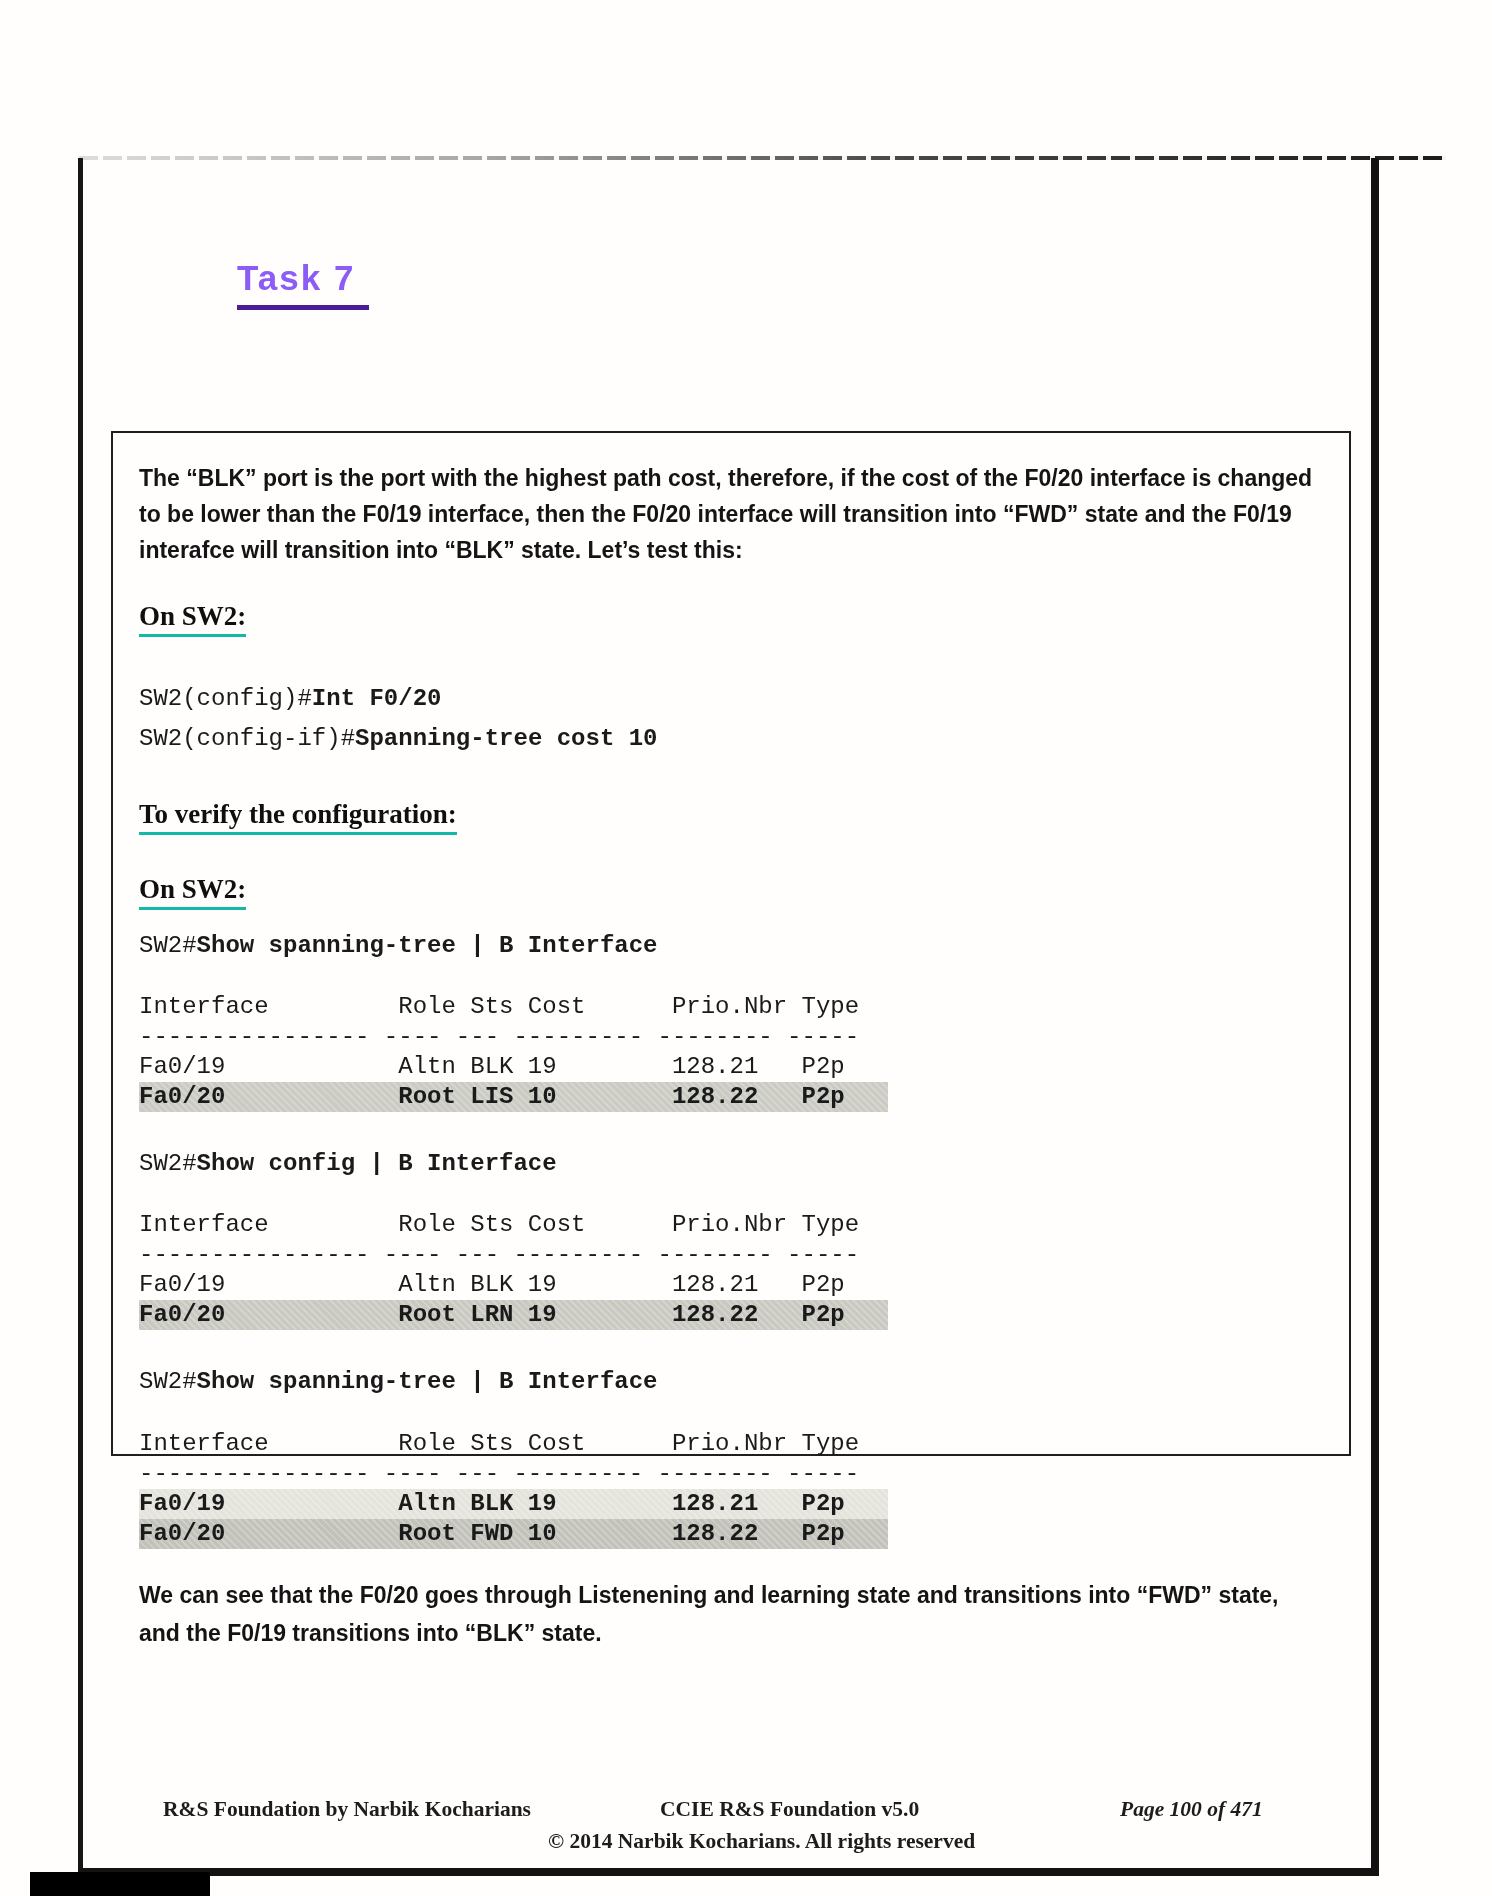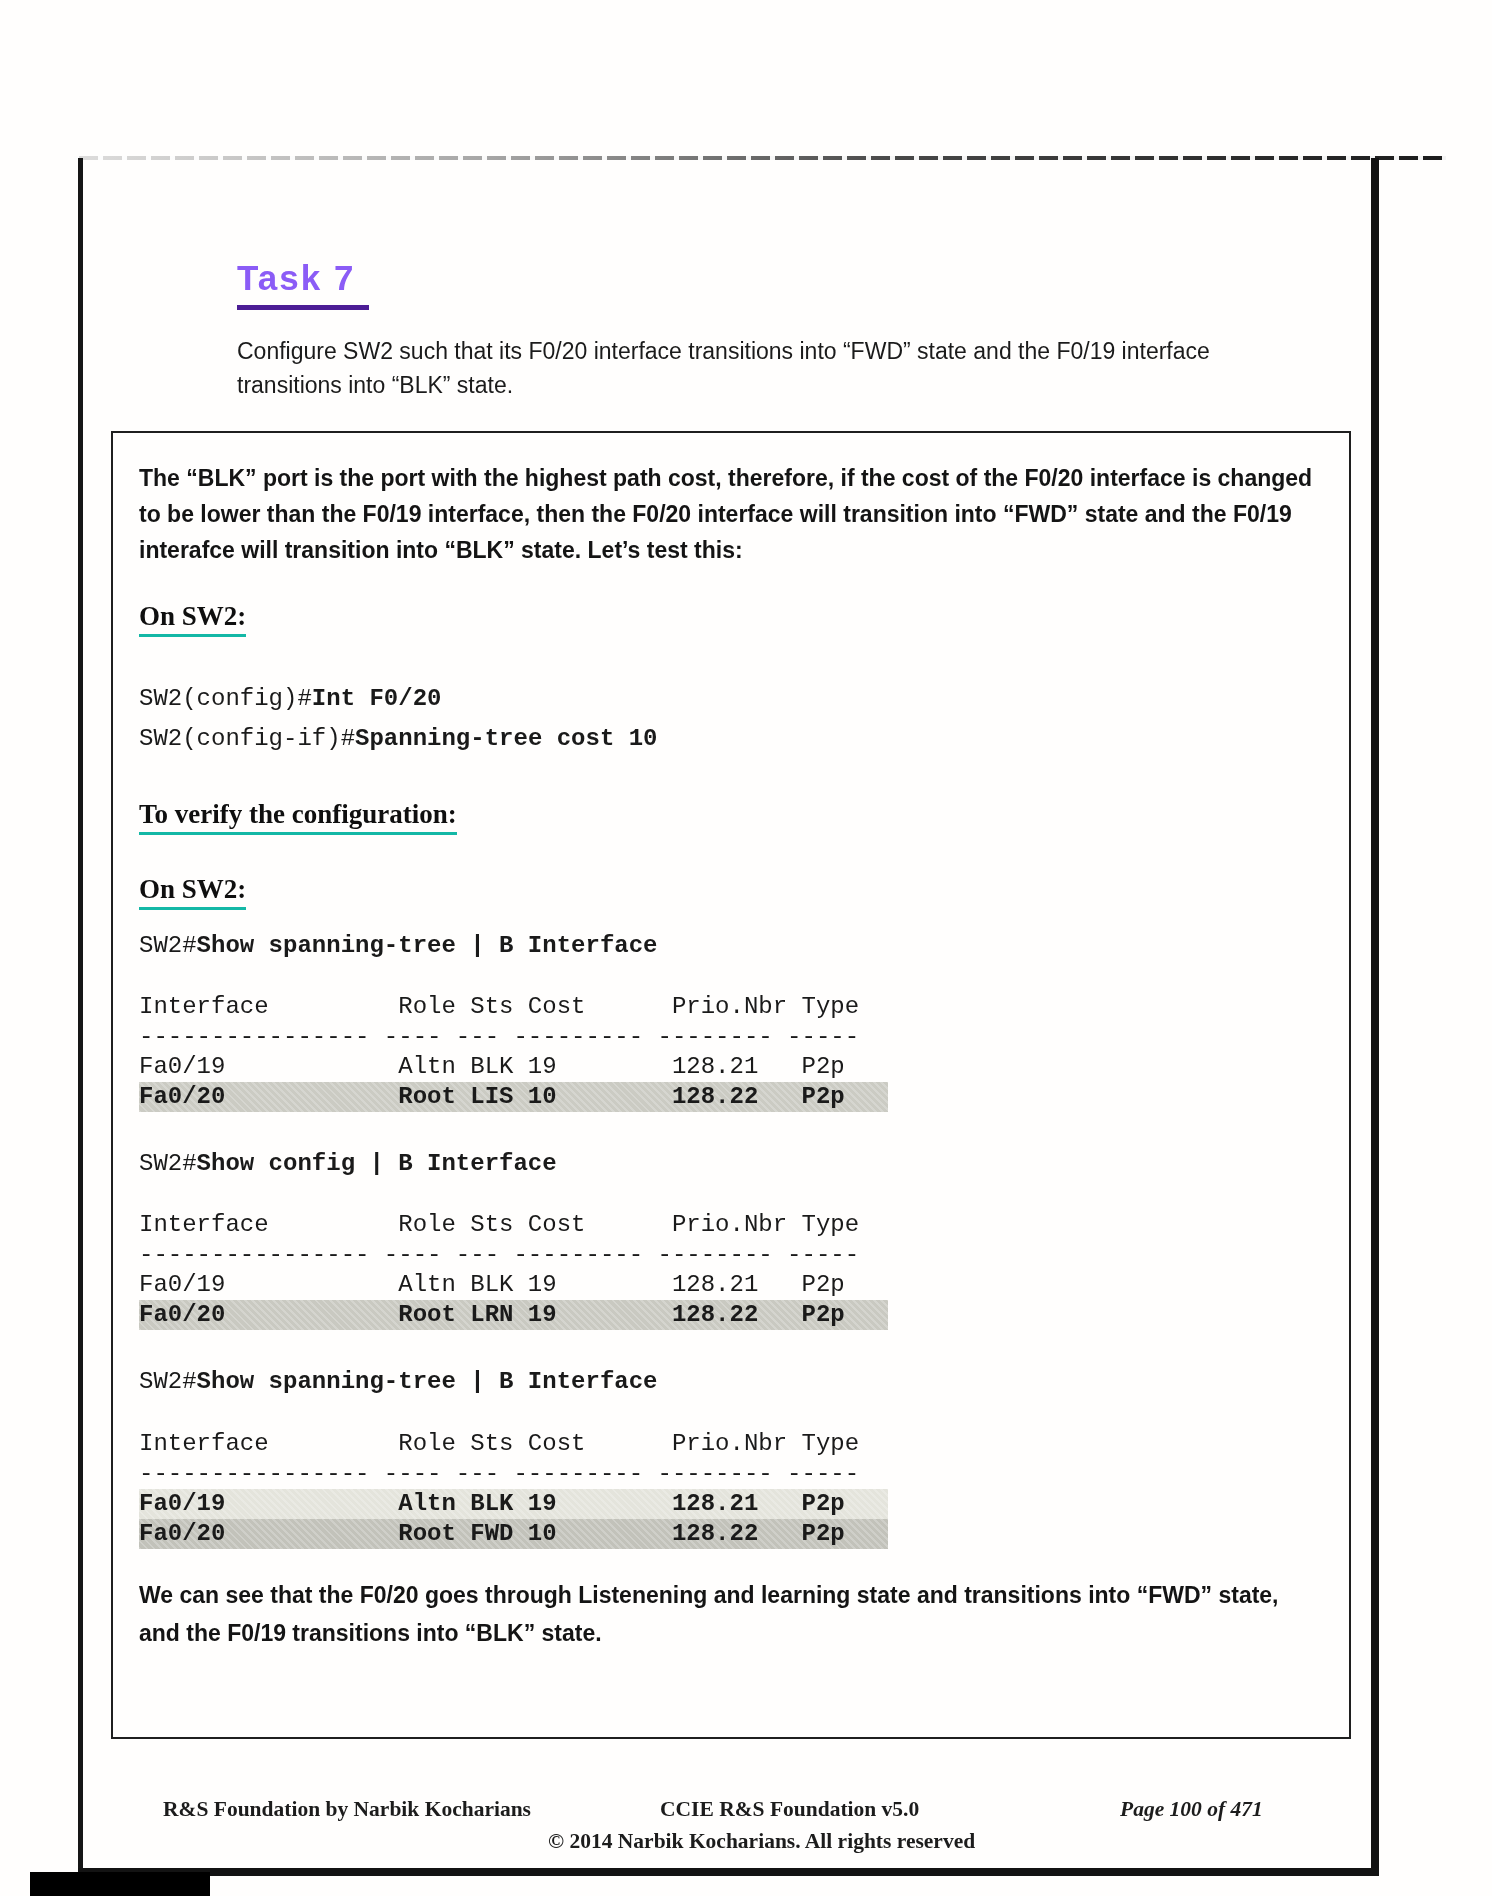--- a/index.html
+++ b/index.html
@@ -32,21 +32,21 @@
   .task-title {
     position:absolute; left:237px; top:258px;
     font-size:35px; font-weight:800; letter-spacing:2px; color:#8b5cf6;
     border-bottom:5px solid #4c1d95; padding:0 14px 7px 0;
   }
   .task-desc {
     position:absolute; left:237px; top:334px; width:1005px;
     font-size:23px; line-height:34px; color:#1b1b1b;
   }
   .note-box {
-    position:absolute; left:111px; top:431px; width:1240px; height:1308px;
+    position:absolute; left:111px; top:431px; width:1240px; height:1025px;
     border:2px solid #1f1f1f; background:#fffefd; padding:0 26px;
   }
   .explain {
     margin-top:27px; font-size:23px; font-weight:bold; line-height:36px; color:#141414;
   }
   .serif-h {
     font-family:"Liberation Serif", serif; font-weight:bold; font-size:27px; color:#0f0f0f;
     display:inline-block; border-bottom:3px solid #14b8a6; padding-bottom:2px;
   }
   .h1-m { margin-top:33px; }
@@ -91,21 +91,20 @@
 
 <div class="page">
 
   <div class="edge-top"></div>
   <div class="edge-left"></div>
   <div class="edge-right"></div>
   <div class="edge-bottom"></div>
   <div class="corner-block"></div>
 
   <div class="task-title">Task 7</div>
-  <div class="task-desc">Configure SW2 such that its F0/20 interface transitions into “FWD” state and the F0/19 interface transitions into “BLK” state.</div>
 
   <div class="note-box">
 
     <div class="explain">The “BLK” port is the port with the highest path cost, therefore, if the cost of the F0/20 interface is changed to be lower than the F0/19 interface, then the F0/20 interface will transition into “FWD” state and the F0/19 interafce will transition into “BLK” state. Let’s test this:</div>
 
     <div class="h1-m">
       <span class="serif-h">On SW2:</span>
     </div>
 
     <div class="code-block">

